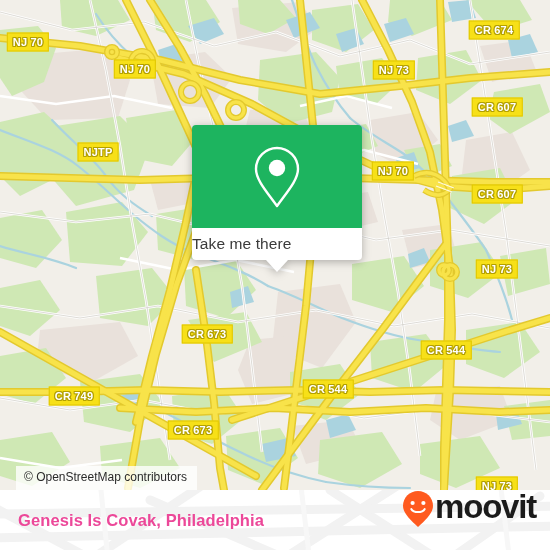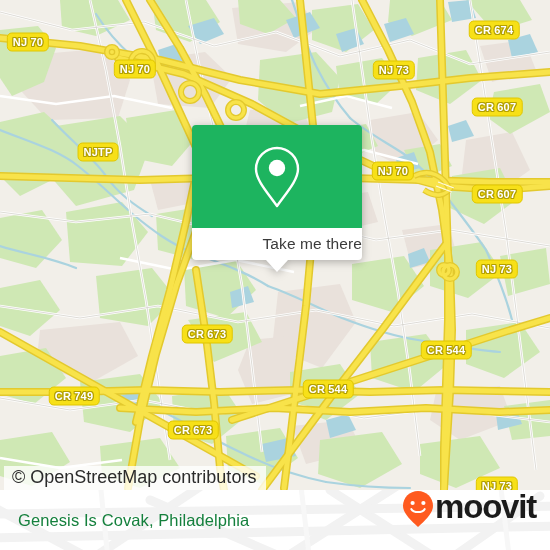--- a/index.html
+++ b/index.html
@@ -17,39 +17,39 @@
     background:#f2efe9;
     overflow:hidden;
   }
   #map svg { position:absolute; left:0; top:0; }
 
   
   .shield {
     position:absolute;
     background:#f7e018;
     border:1.5px solid #e0c600;
-    border-radius:5px;
+    border-radius:0;
     color:#ffffff;
     font-weight:bold;
     font-size:11px;
     line-height:14px;
     padding:1px 5px 2px 5px;
     white-space:nowrap;
     text-shadow:
       -1px 0 #b3a000, 1px 0 #b3a000, 0 -1px #b3a000, 0 1px #b3a000,
       -1px -1px #b3a000, 1px -1px #b3a000, -1px 1px #b3a000, 1px 1px #b3a000;
     letter-spacing:0.2px;
     transform:translate(-50%,-50%);
   }
 
   
   #attribution {
-    position:absolute; left:4px; bottom:0;
+    position:absolute; left:16px; bottom:0;
     background:rgba(255,255,255,0.78);
-    font-size:18px;
+    font-size:12px;
     color:#2b2b2b;
     padding:4px 10px 5px 8px;
     line-height:15px;
     white-space:nowrap;
   }
 
   
   #callout {
     position:absolute;
     left:192px; top:125px;
@@ -59,21 +59,21 @@
   #callout-top {
     background:#1db45f;
     height:103px;
     border-radius:4px 4px 0 0;
     display:flex; align-items:center; justify-content:center;
   }
   #callout-bottom {
     background:#ffffff;
     height:32px;
     border-radius:0 0 4px 4px;
-    display:flex; align-items:center; justify-content:flex-end;
+    display:flex; align-items:center; justify-content:flex-start;
   }
   #callout-label {
     font-size:15.5px;
     color:#3b3b3b;
     letter-spacing:0.1px;
   }
   #callout-tail {
     position:absolute;
     left:50%; top:135px;
     width:0; height:0;
@@ -89,23 +89,24 @@
     width:550px; height:60px;
     background:#ffffff;
     overflow:hidden;
   }
   #footer-pattern { position:absolute; left:0; top:-30px; opacity:1; }
   #footer-title {
     position:absolute;
     left:18px; top:0; height:60px;
     display:flex; align-items:center;
     font-size:16.5px;
-    color:#15803d;
+    color:#ec4899;
     letter-spacing:0.1px;
     z-index:2;
+    font-weight:bold;
   }
   #brand {
     position:absolute;
     right:14px; top:0; height:64px;
     display:flex; align-items:flex-start;
     z-index:2;
   }
   #brand-word {
     font-size:33px;
     font-weight:bold;

